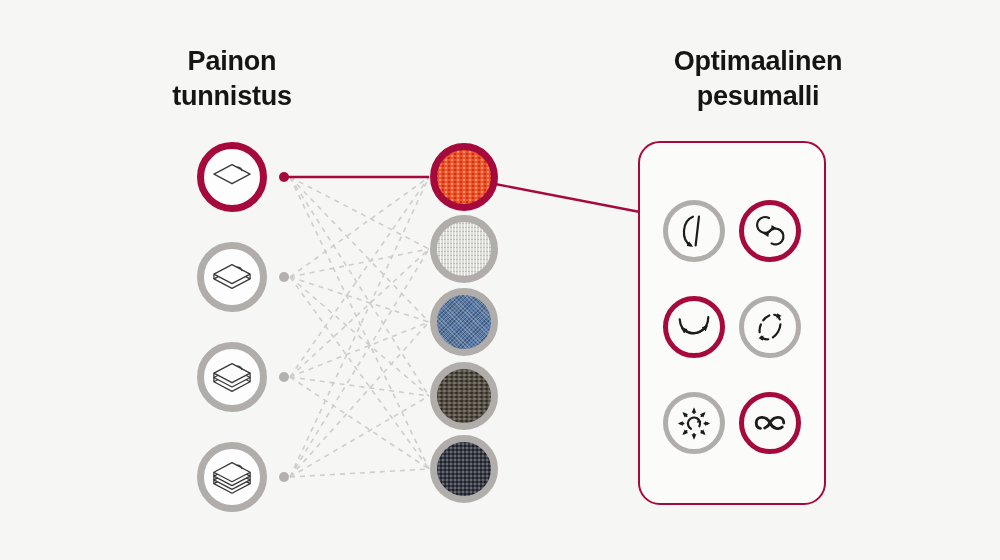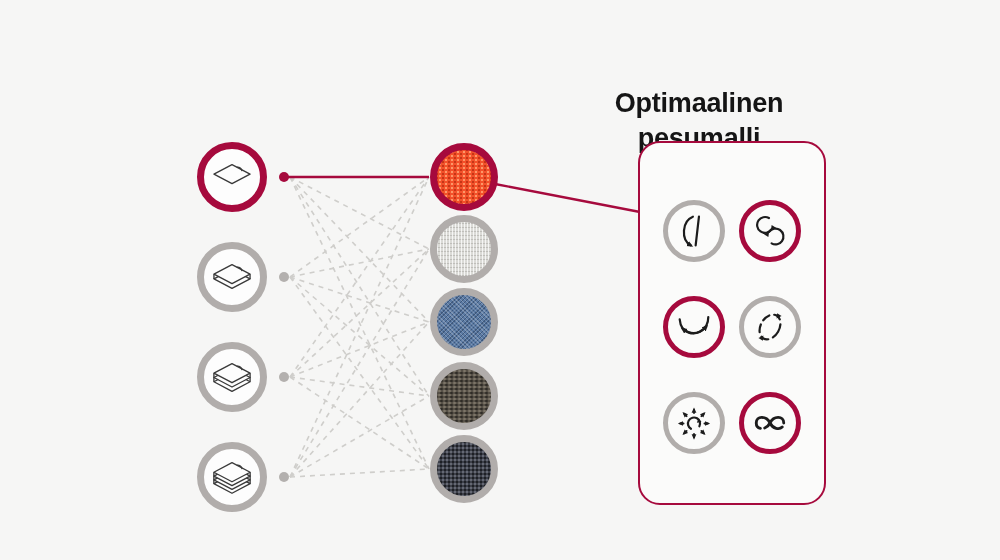--- a/index.html
+++ b/index.html
@@ -2,21 +2,21 @@
 <html><head>
 <meta charset="utf-8">
 <style>
   html,body{margin:0;padding:0;background:#f6f6f5;}
   .stage{position:relative;width:1000px;height:560px;background:#f6f6f5;overflow:hidden;
          font-family:"Liberation Sans",sans-serif;}
   .heading{position:absolute;text-align:center;font-weight:700;font-size:27px;line-height:1.28;
            color:#151515;letter-spacing:-0.2px;}
   #h-weight{left:132px;top:44px;width:200px;}
   #h-softness{left:360px;top:44px;width:210px;}
-  #h-program{left:584px;top:44px;width:230px;margin-top:42px;}
+  #h-program{left:643px;top:44px;width:230px;}
 
   .wires{position:absolute;left:0;top:0;pointer-events:none;}
 
   
   .wcircle{position:absolute;width:70px;height:70px;border-radius:50%;box-sizing:border-box;
            border:7px solid #b1adab;background:#fdfdfd;display:flex;align-items:center;justify-content:center;}
   .wcircle.hl{border-color:#a60a3d;}
   #w1{left:197px;top:142px;} #w2{left:197px;top:242px;}
   #w3{left:197px;top:342px;} #w4{left:197px;top:442px;}
 
@@ -66,20 +66,21 @@
   
   <svg width="0" height="0" aria-hidden="true">
     <defs>
       <marker id="ah" viewBox="0 0 6 6" refX="3" refY="3" markerWidth="3.2" markerHeight="3.2" orient="auto">
         <path d="M0,0.6 L5.4,3 L0,5.4 Z" fill="#1c1c1c"></path>
       </marker>
     </defs>
   </svg>
 
   
+  <div class="heading" id="h-weight">Painon tunnistus</div>
   <div class="heading" id="h-program">Optimaalinen pesumalli</div>
 
   
   <svg class="wires" width="1000" height="560" viewBox="0 0 1000 560">
     <g stroke="#cfcecb" stroke-width="1.6" stroke-dasharray="5 5">
       <line x1="290" y1="177" x2="429" y2="249"></line>
       <line x1="290" y1="177" x2="429" y2="322"></line>
       <line x1="290" y1="177" x2="429" y2="396"></line>
       <line x1="290" y1="177" x2="429" y2="469"></line>
       <line x1="290" y1="277" x2="429" y2="177"></line>

